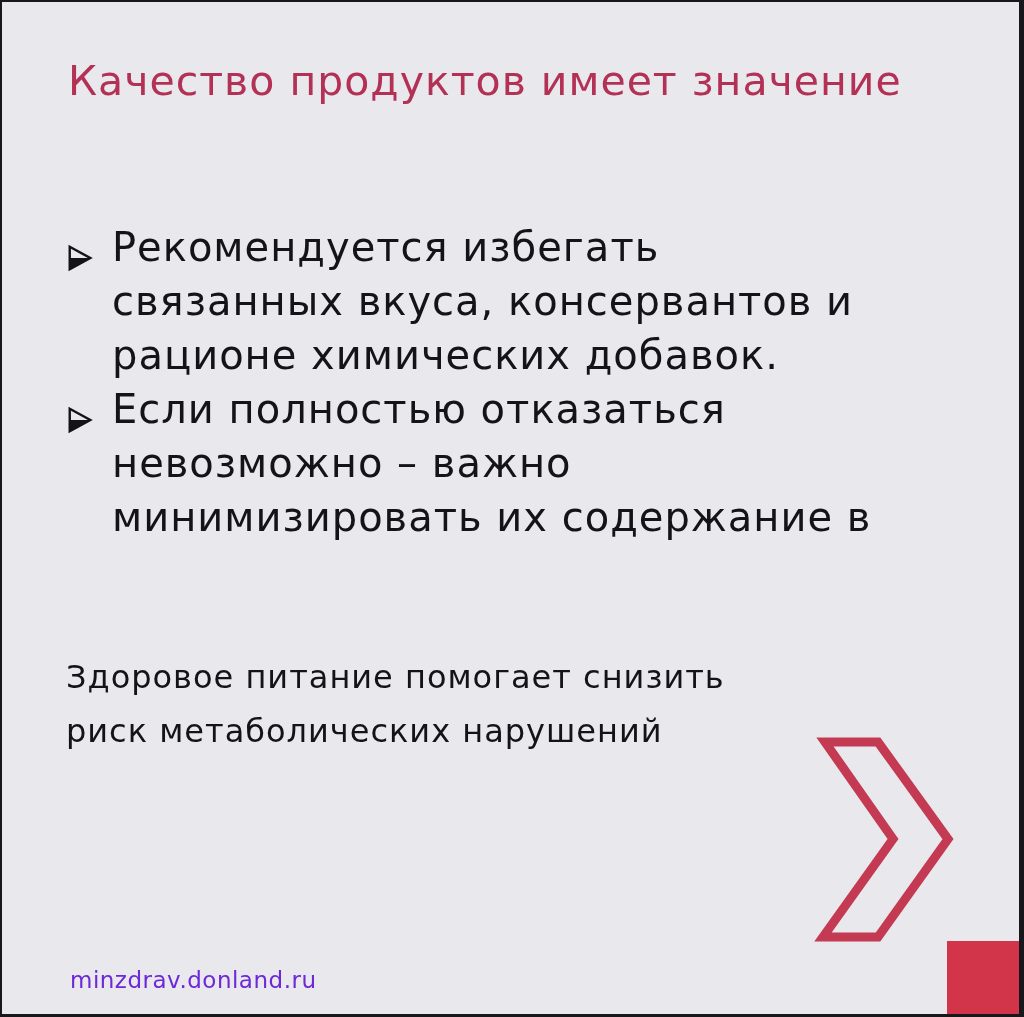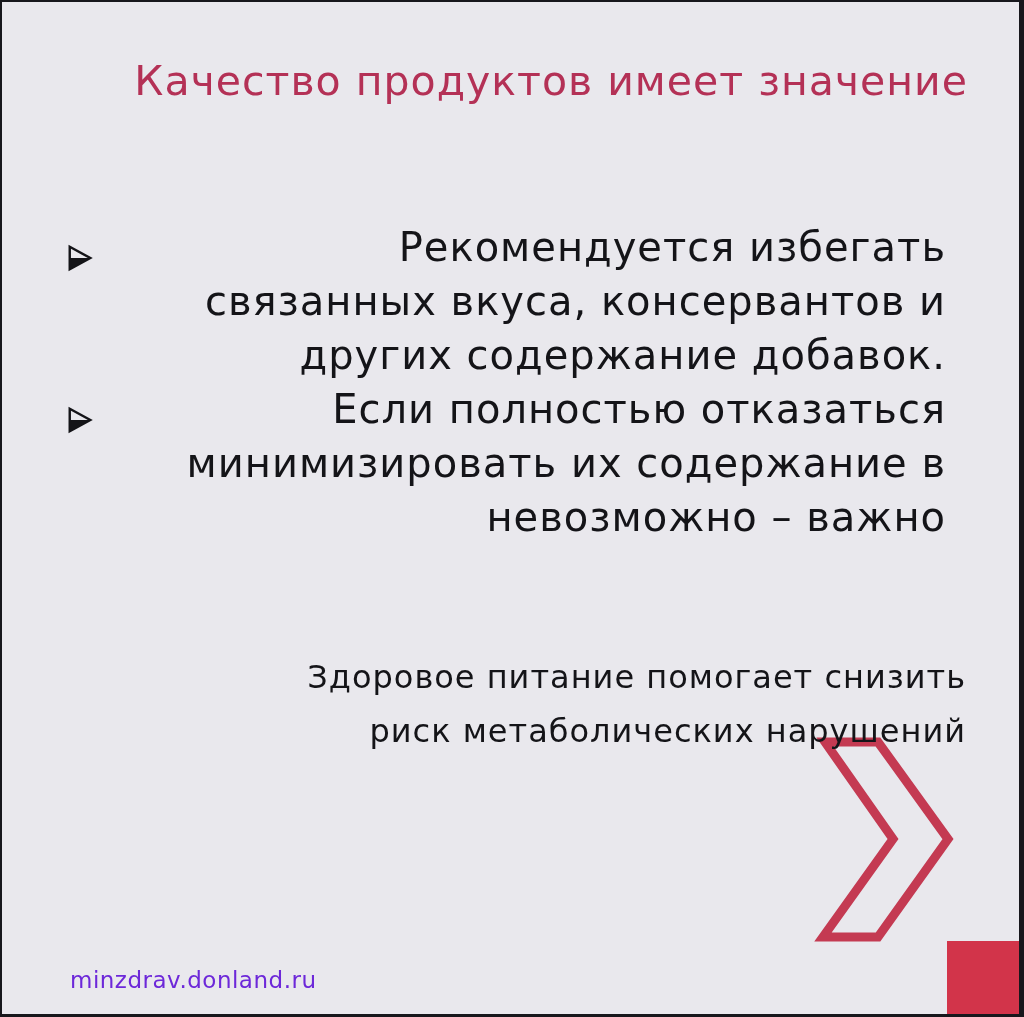--- a/index.html
+++ b/index.html
@@ -3,21 +3,20 @@
 <meta charset="utf-8">
 <style>
   html, body { margin: 0; padding: 0; background: #111; }
   .frame {
     position: relative;
     width: 1024px;
     height: 1017px;
     background: #17171c;            
     overflow: hidden;
     font-family: "DejaVu Sans", "Liberation Sans", sans-serif;
-    text-align: right;
   }
   .page {
     position: absolute;
     left: 2px; top: 2px; right: 5px; bottom: 3px;
     background: #e9e8ed;
   }
   .title {
     position: absolute;
     left: 66px; top: 54px;
     width: 900px;
@@ -83,33 +82,33 @@
 
       <div class="bullet">
         <span class="marker">
           <svg viewBox="0 0 30 32" width="28" height="30">
             <polygon points="4,4 26,16 4,28" fill="none" stroke="#141418" stroke-width="2.6"></polygon>
             <polygon points="4,28 26,16 4,16" fill="#141418"></polygon>
           </svg>
         </span>
         <div>Рекомендуется избегать</div>
         <div>связанных вкуса, консервантов и</div>
-        <div>других содержание добавок.</div>
+        <div>рационе химических добавок.</div>
       </div>
 
       <div class="bullet">
         <span class="marker">
           <svg viewBox="0 0 30 32" width="28" height="30">
             <polygon points="4,4 26,16 4,28" fill="none" stroke="#141418" stroke-width="2.6"></polygon>
             <polygon points="4,28 26,16 4,16" fill="#141418"></polygon>
           </svg>
         </span>
         <div>Если полностью отказаться</div>
+        <div>невозможно – важно</div>
         <div>минимизировать их содержание в</div>
-        <div>невозможно – важно</div>
       </div>
 
     </div>
 
     <div class="paragraph">
       <div>Здоровое питание помогает снизить</div>
       <div>риск метаболических нарушений</div>
     </div>
 
     <div class="watermark">minzdrav.donland.ru</div>

